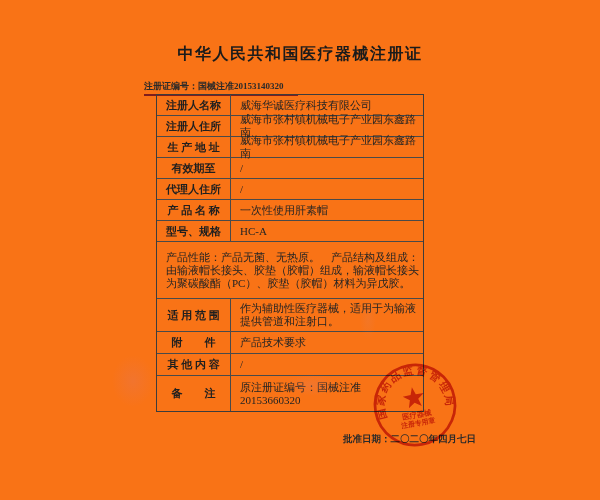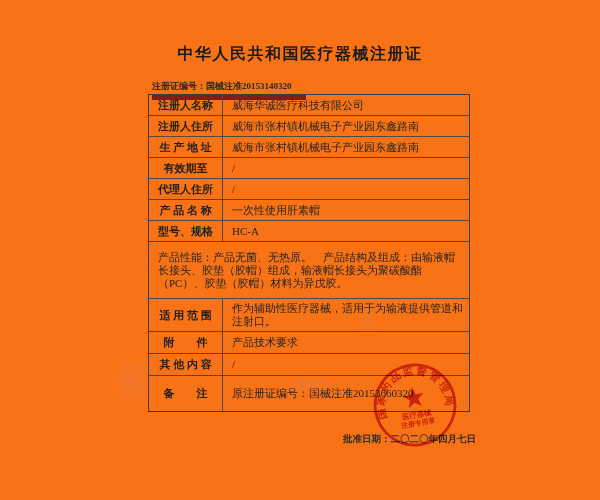--- a/index.html
+++ b/index.html
@@ -11,27 +11,27 @@
     color:#262626;
     overflow:hidden;
   }
   .title{
     position:absolute;top:44px;left:0;width:600px;
     text-align:center;
     font-size:16px;font-weight:bold;letter-spacing:1.5px;
     color:#1b1b1b;
   }
   .regline{
-    position:absolute;top:80px;left:152px;
+    position:absolute;top:80px;left:144px;
     font-size:9px;font-weight:bold;color:#2a2a2a;
-    border-bottom:6px solid #7f1d1d;
+    border-bottom:2px solid #7f1d1d;
     padding-bottom:1px;padding-right:14px;
   }
   .cert-table{
-    position:absolute;top:94px;left:148px;width:322px;
+    position:absolute;top:94px;left:156px;width:268px;
     border:1.6px solid #3c3c3c;
     box-sizing:border-box;
     background:rgba(255,255,255,0.0);
   }
   .row{display:flex;border-bottom:1px solid #4a4a4a;box-sizing:border-box;}
   .row:last-child{border-bottom:none;}
   .cell{display:flex;align-items:center;box-sizing:border-box;}
   .label-cell{
     width:74px;justify-content:center;border-right:1px solid #4a4a4a;
     font-size:11px;font-weight:bold;color:#1f1f1f;

